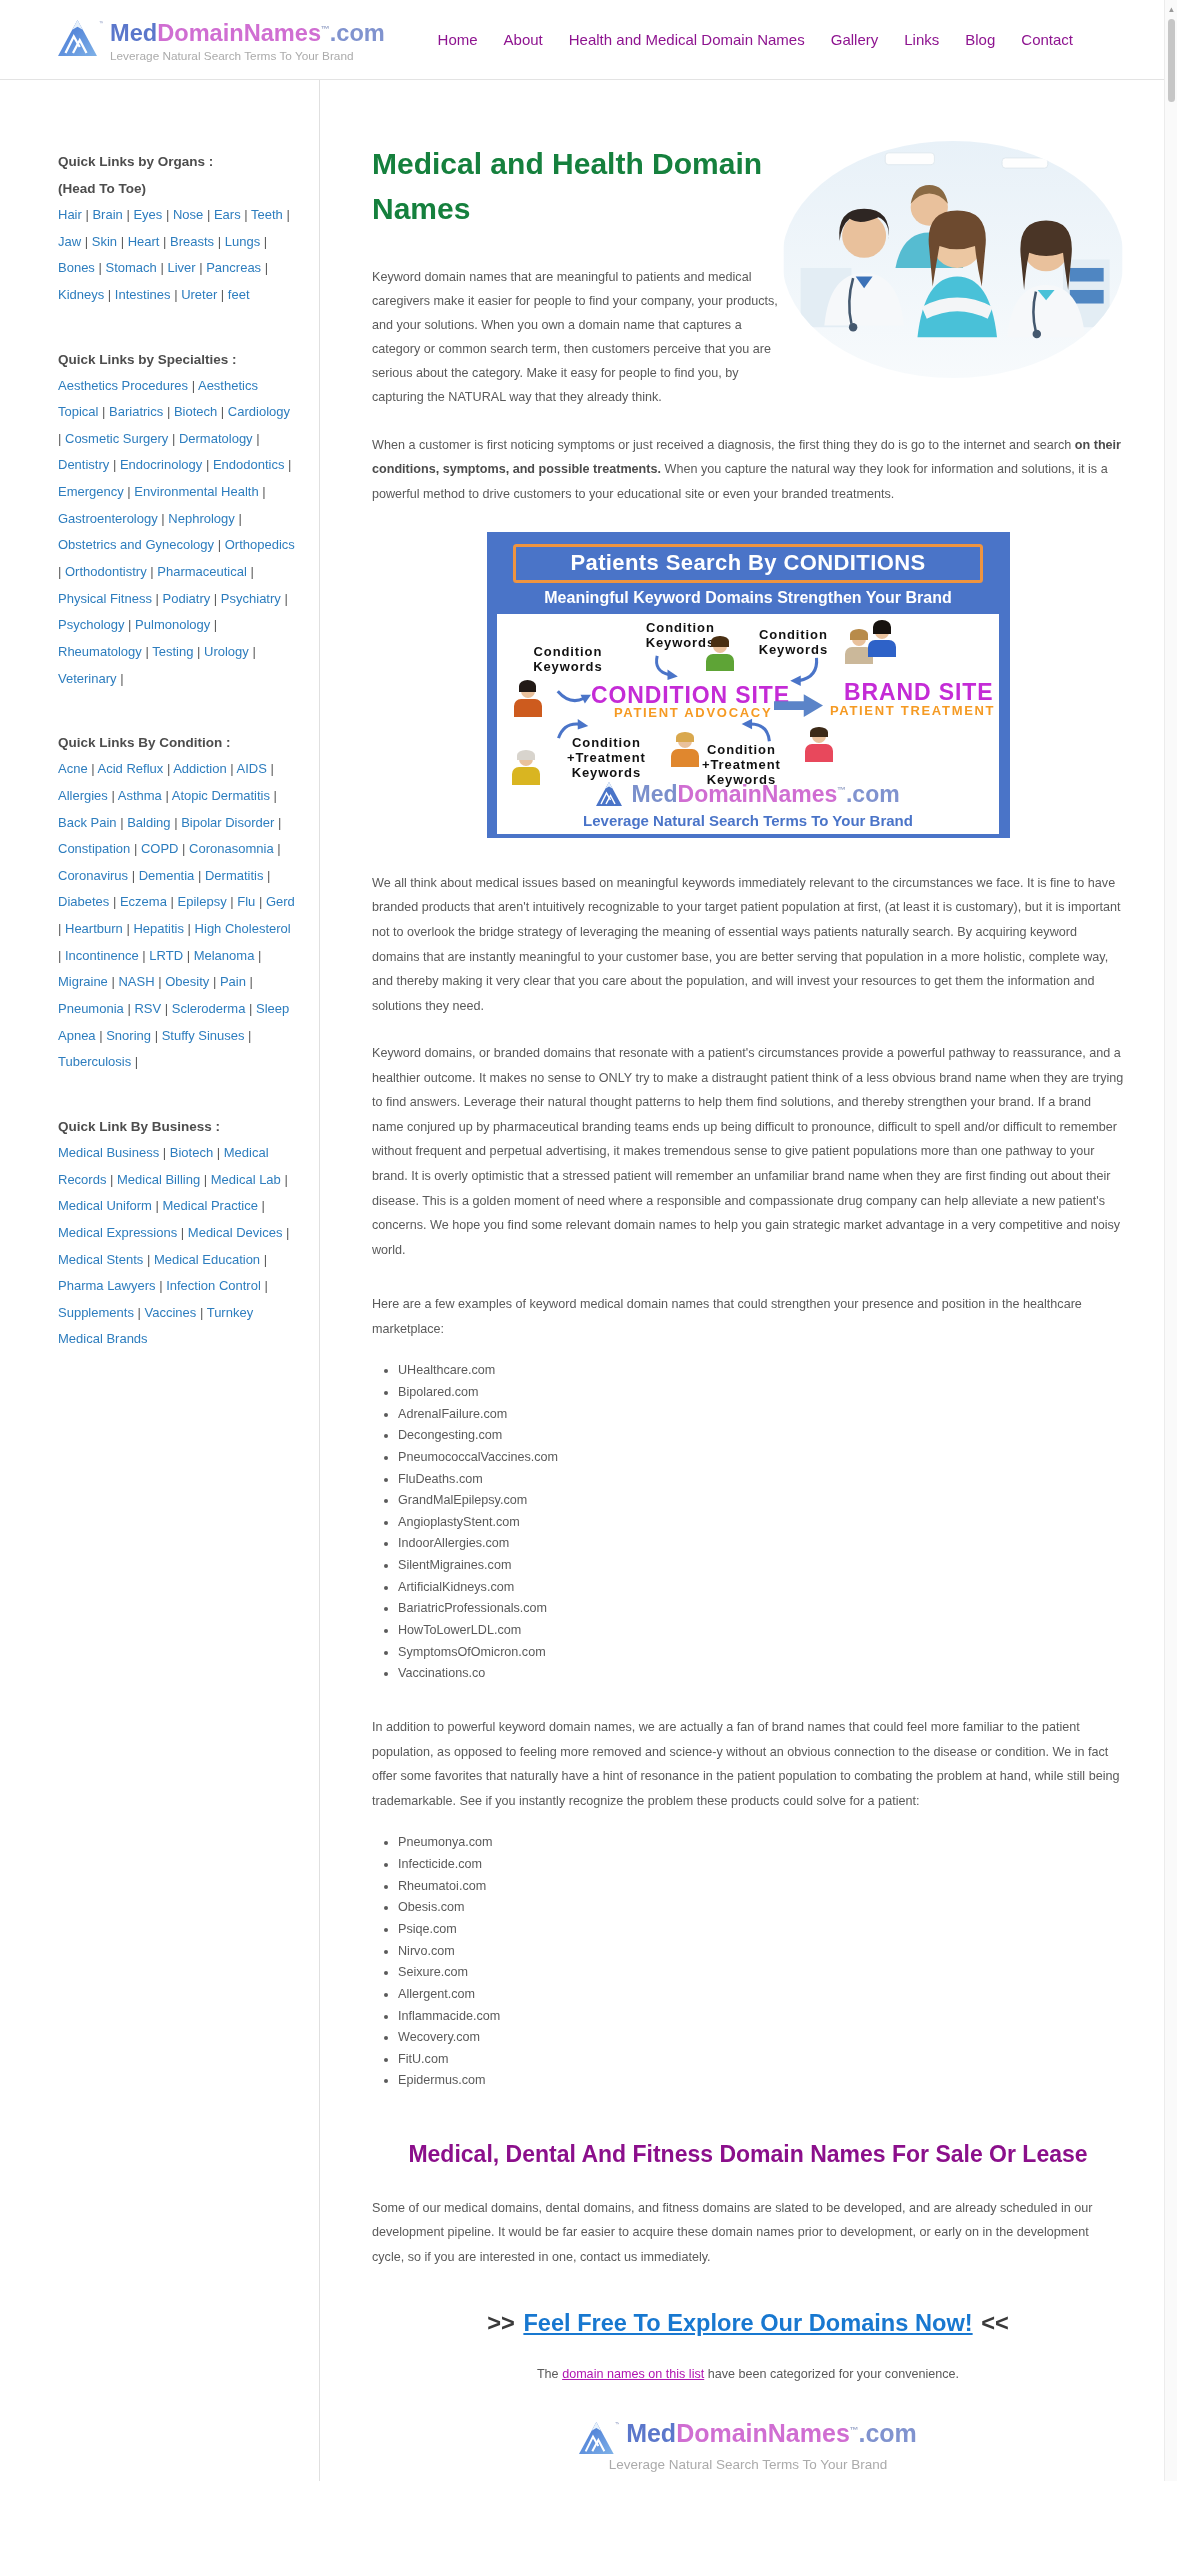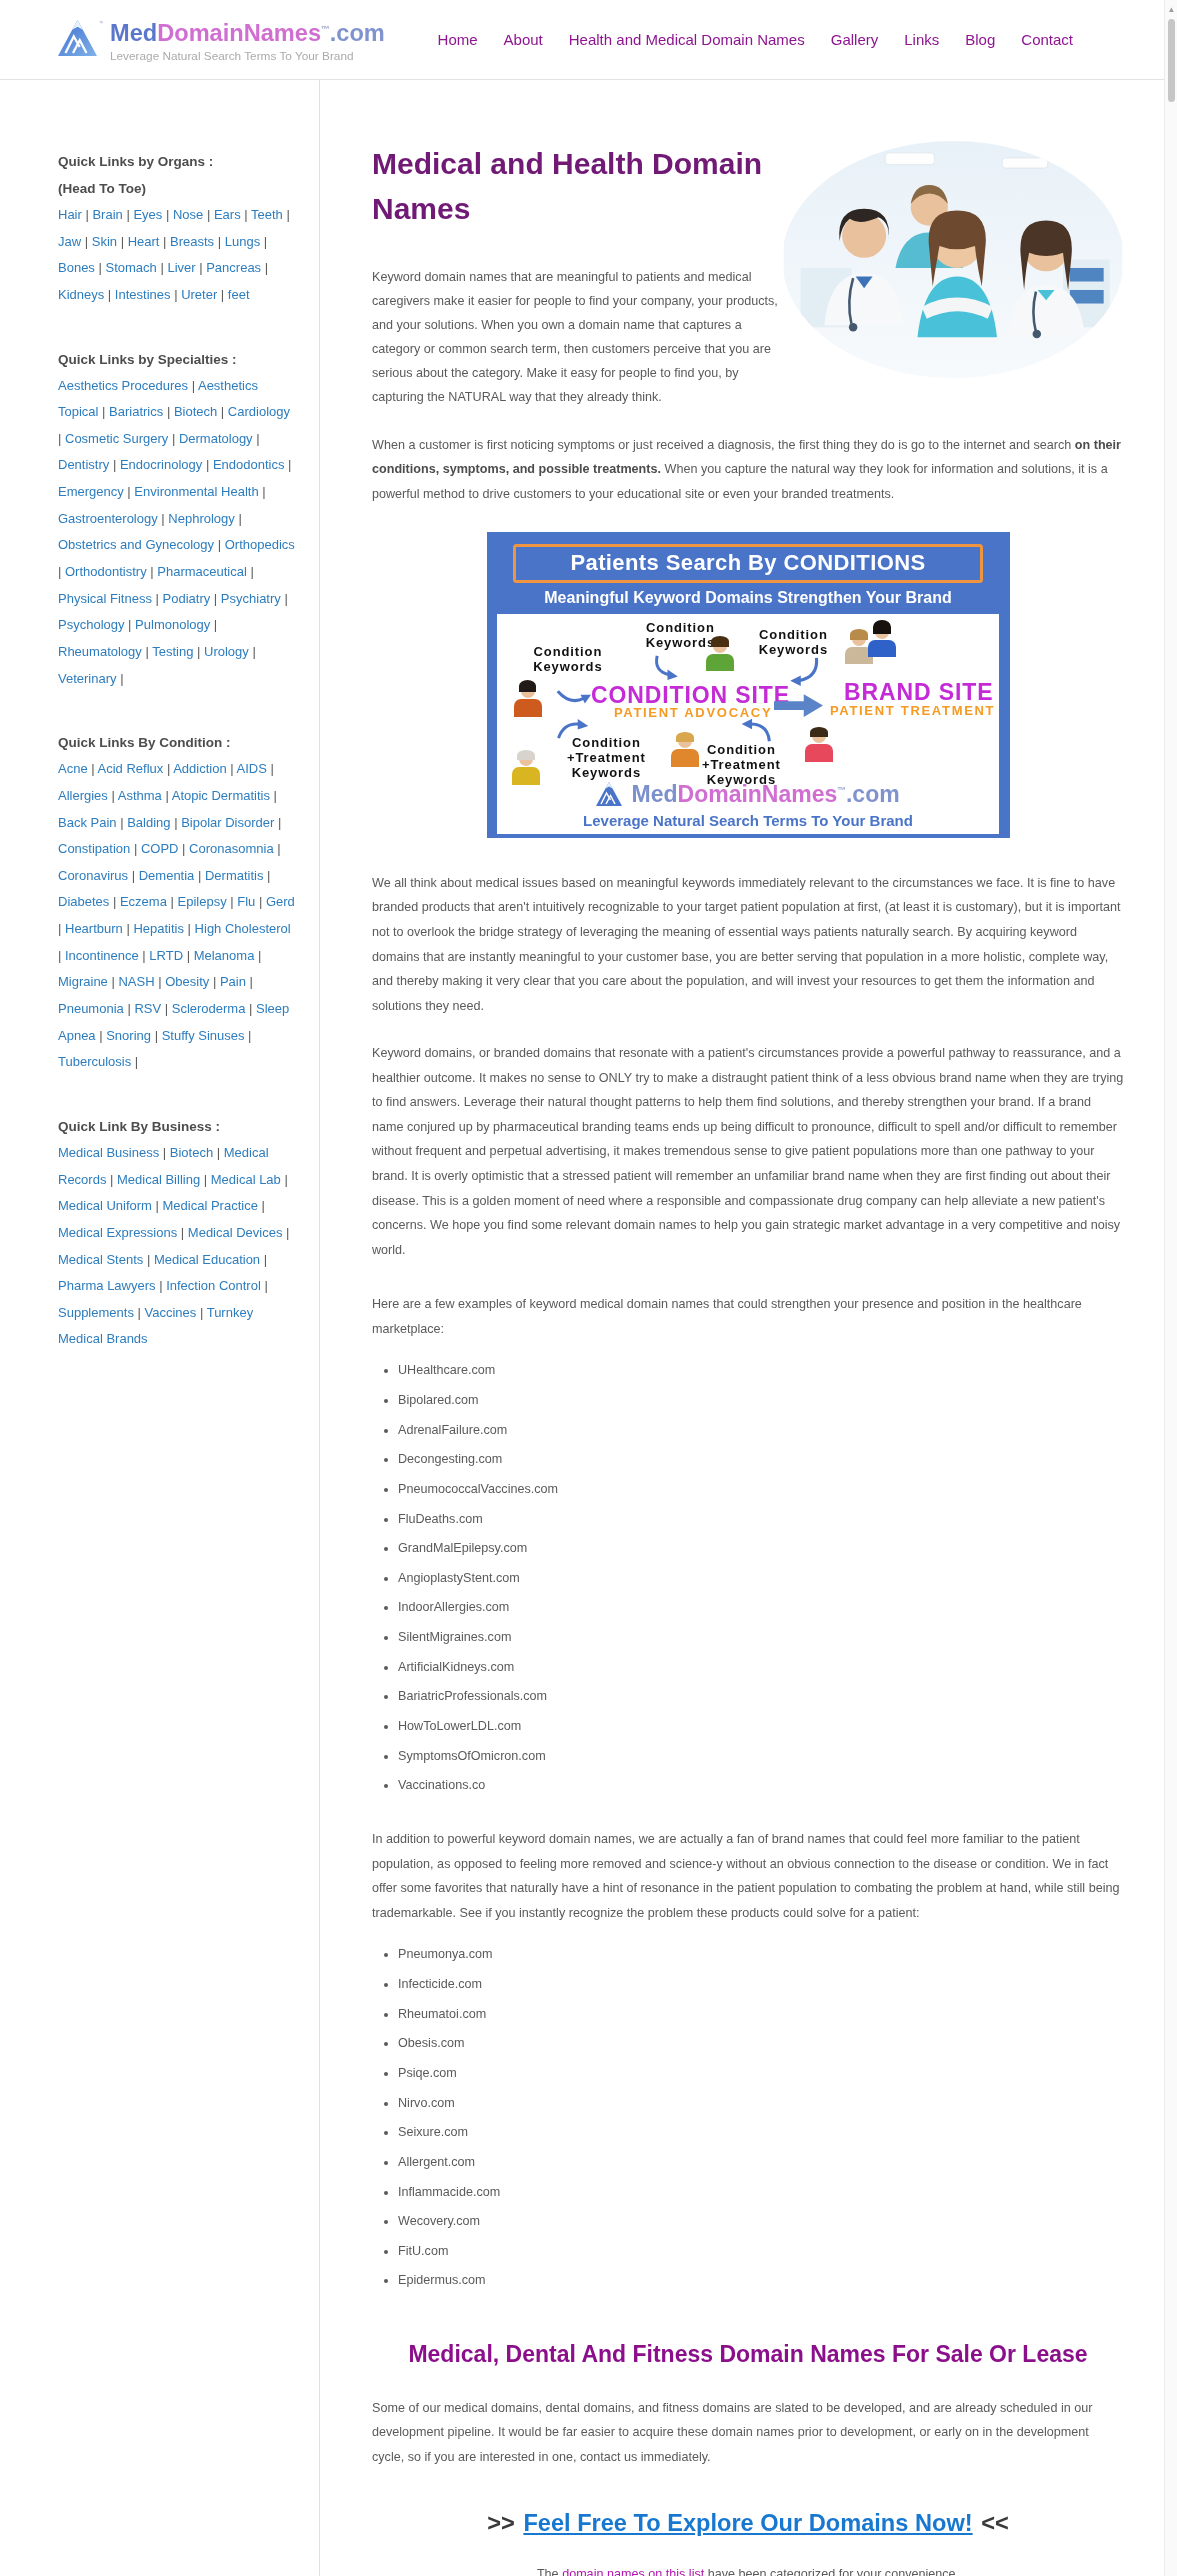--- a/index.html
+++ b/index.html
@@ -38,21 +38,21 @@
   .side-title { color:#4d4d4d; font-size:13.5px; font-weight:bold; line-height:2.0; }
   .side-links { font-size:13px; line-height:2.05; color:#4d4d4d; }
   .side-links a.side-link { color:#2d7dbe; }
   .side-links .sep { color:#5a5a5a; }
 
   .main { flex:1; padding:61px 91px 0 52px; }
 
   
   .top-row { display:flex; }
   .top-left { width:410px; flex:0 0 410px; }
-  .page-title { color:#701a75; font-size:30px; font-weight:bold; line-height:1.5; }
+  .page-title { color:#15803d; font-size:30px; font-weight:bold; line-height:1.5; }
   .intro { margin-top:35px; font-size:12.6px; line-height:1.9; color:#5a5a5a; }
   .top-right { margin-left:auto; width:342px; flex:0 0 342px; }
   .team-photo { width:342px; height:237px; border-radius:50%; overflow:hidden; display:block; }
   .photo-caption { margin-top:12.2px; font-size:12.6px; line-height:1.9; color:#5a5a5a; }
 
   .purple-h2 { margin-top:42px; text-align:center; color:#8b0f8b; font-size:23px; font-weight:bold; line-height:1.4; }
   .body-para { margin-top:23px; font-size:12.6px; line-height:1.95; color:#5a5a5a; }
   .body-para b { color:#4c4c4c; }
 
   
@@ -71,21 +71,21 @@
   .figure .torso { width:28px; height:17.4px; border-radius:7px 7px 0 0; margin:0.9px auto 0; }
   .ig-arrow { position:absolute; }
   .ig-bigarrow { position:absolute; }
   .ig-logo-row { position:absolute; left:0; right:0; bottom:26px; display:flex; justify-content:center; align-items:center; gap:5.2px; }
   .ig-logo-text { font-size:23px; font-weight:bold; }
   .ig-tagline { position:absolute; left:0; right:0; bottom:5.2px; text-align:center; color:#4a74c8; font-size:15px; font-weight:bold; }
 
   
   .examples-intro { margin-top:30px; font-size:12.6px; line-height:1.95; }
   ul.domain-list { margin:19px 0 0 7px; padding-left:19px; }
-  ul.domain-list li { font-size:12.6px; color:#5a5a5a; line-height:1.72;margin-top:8px; }
+  ul.domain-list li { font-size:12.6px; color:#5a5a5a; line-height:1.72; }
 
   
   .sale-heading { margin-top:44px; text-align:center; color:#8b0f8b; font-size:23px; font-weight:bold; line-height:1.6; padding:0 35px; }
   .cta-row { margin-top:40px; text-align:center; font-size:23.6px; font-weight:bold; color:#3a3a3a; }
   .cta-row a { color:#1878d0; text-decoration:underline; margin:0 8.7px; }
   .categorized { margin-top:30px; text-align:center; font-size:12.6px; color:#5a5a5a; }
   .categorized a { color:#b014b0; text-decoration:underline; }
 
   
   .bottom-logo { margin:38px auto 0; width:366px; text-align:center; }

